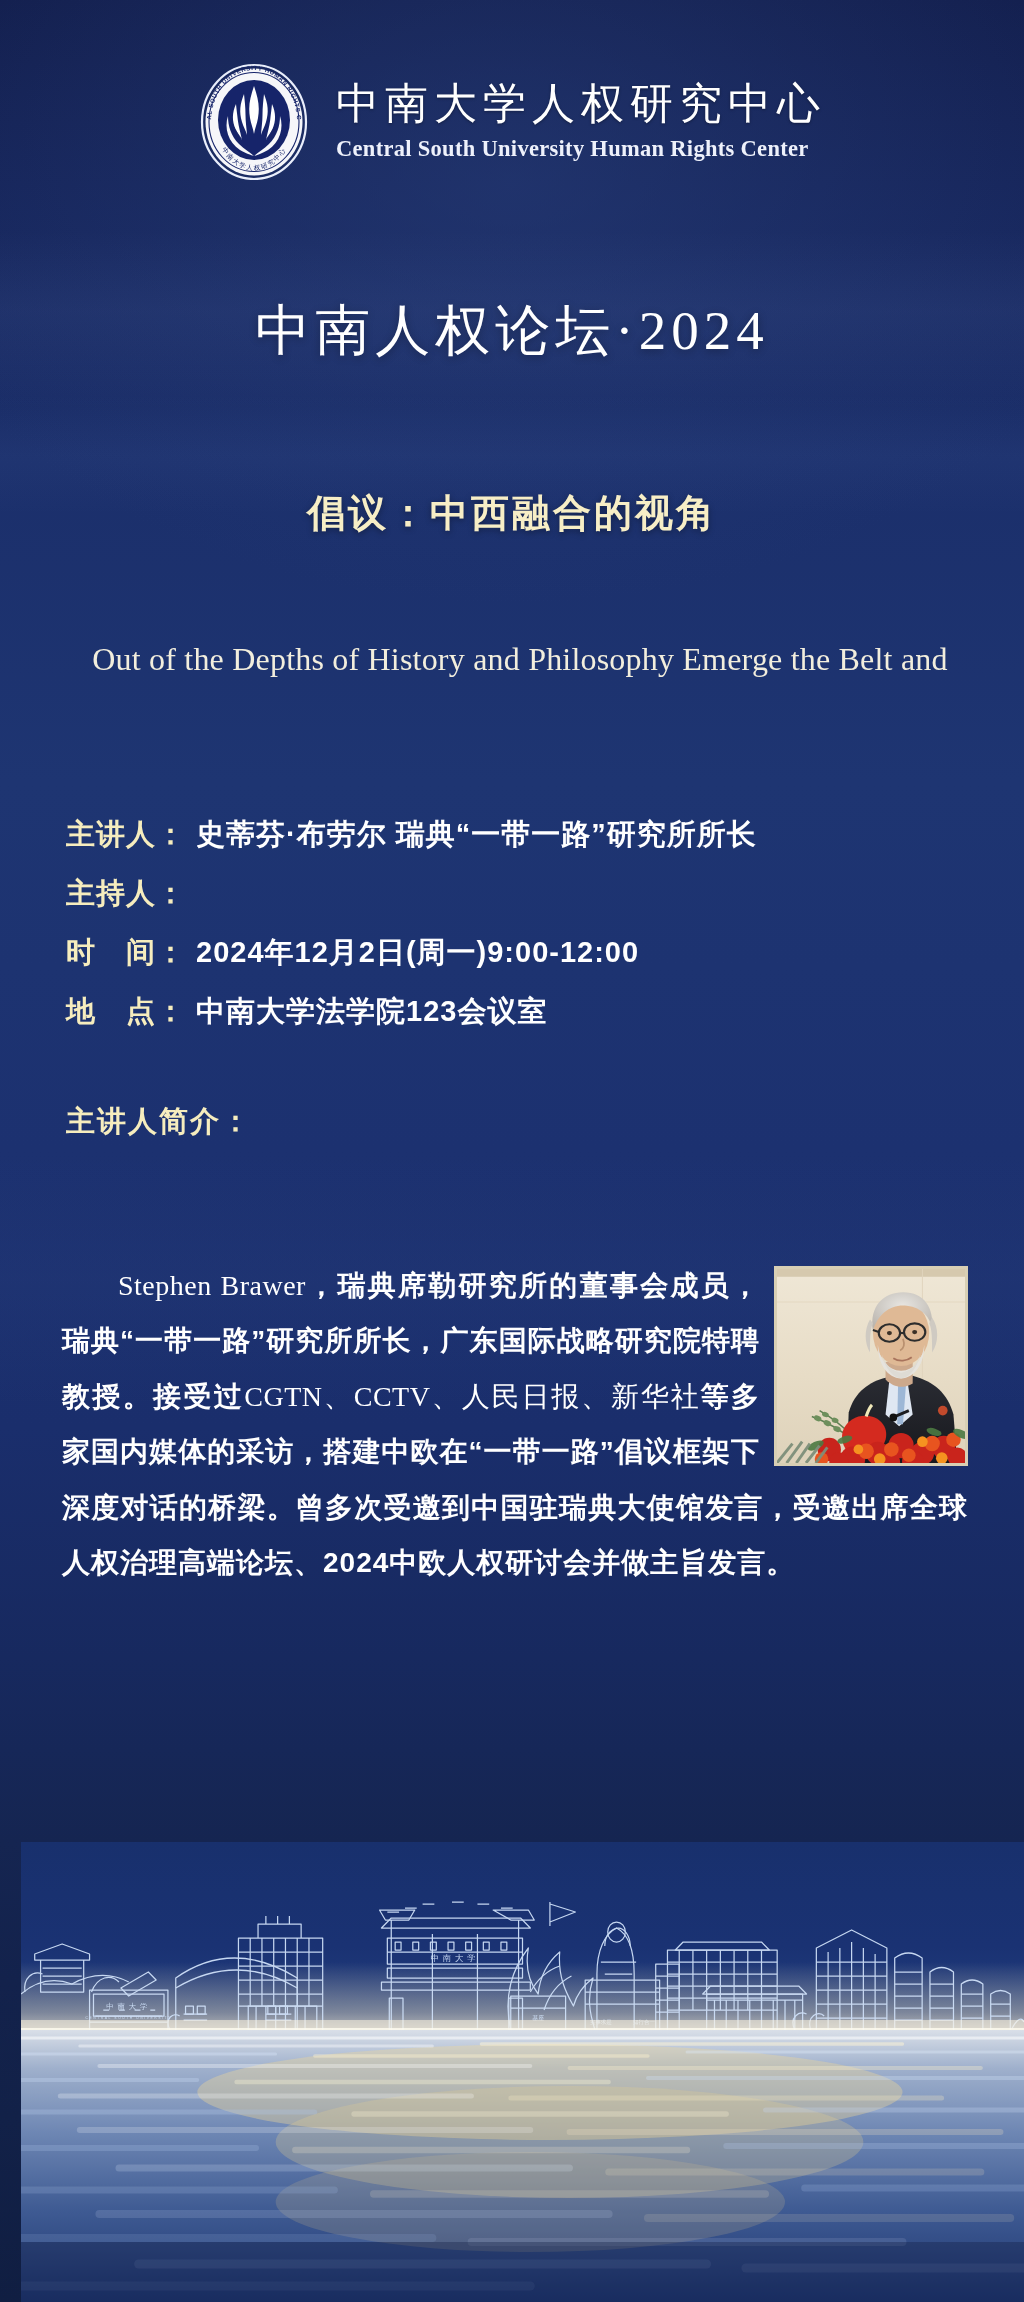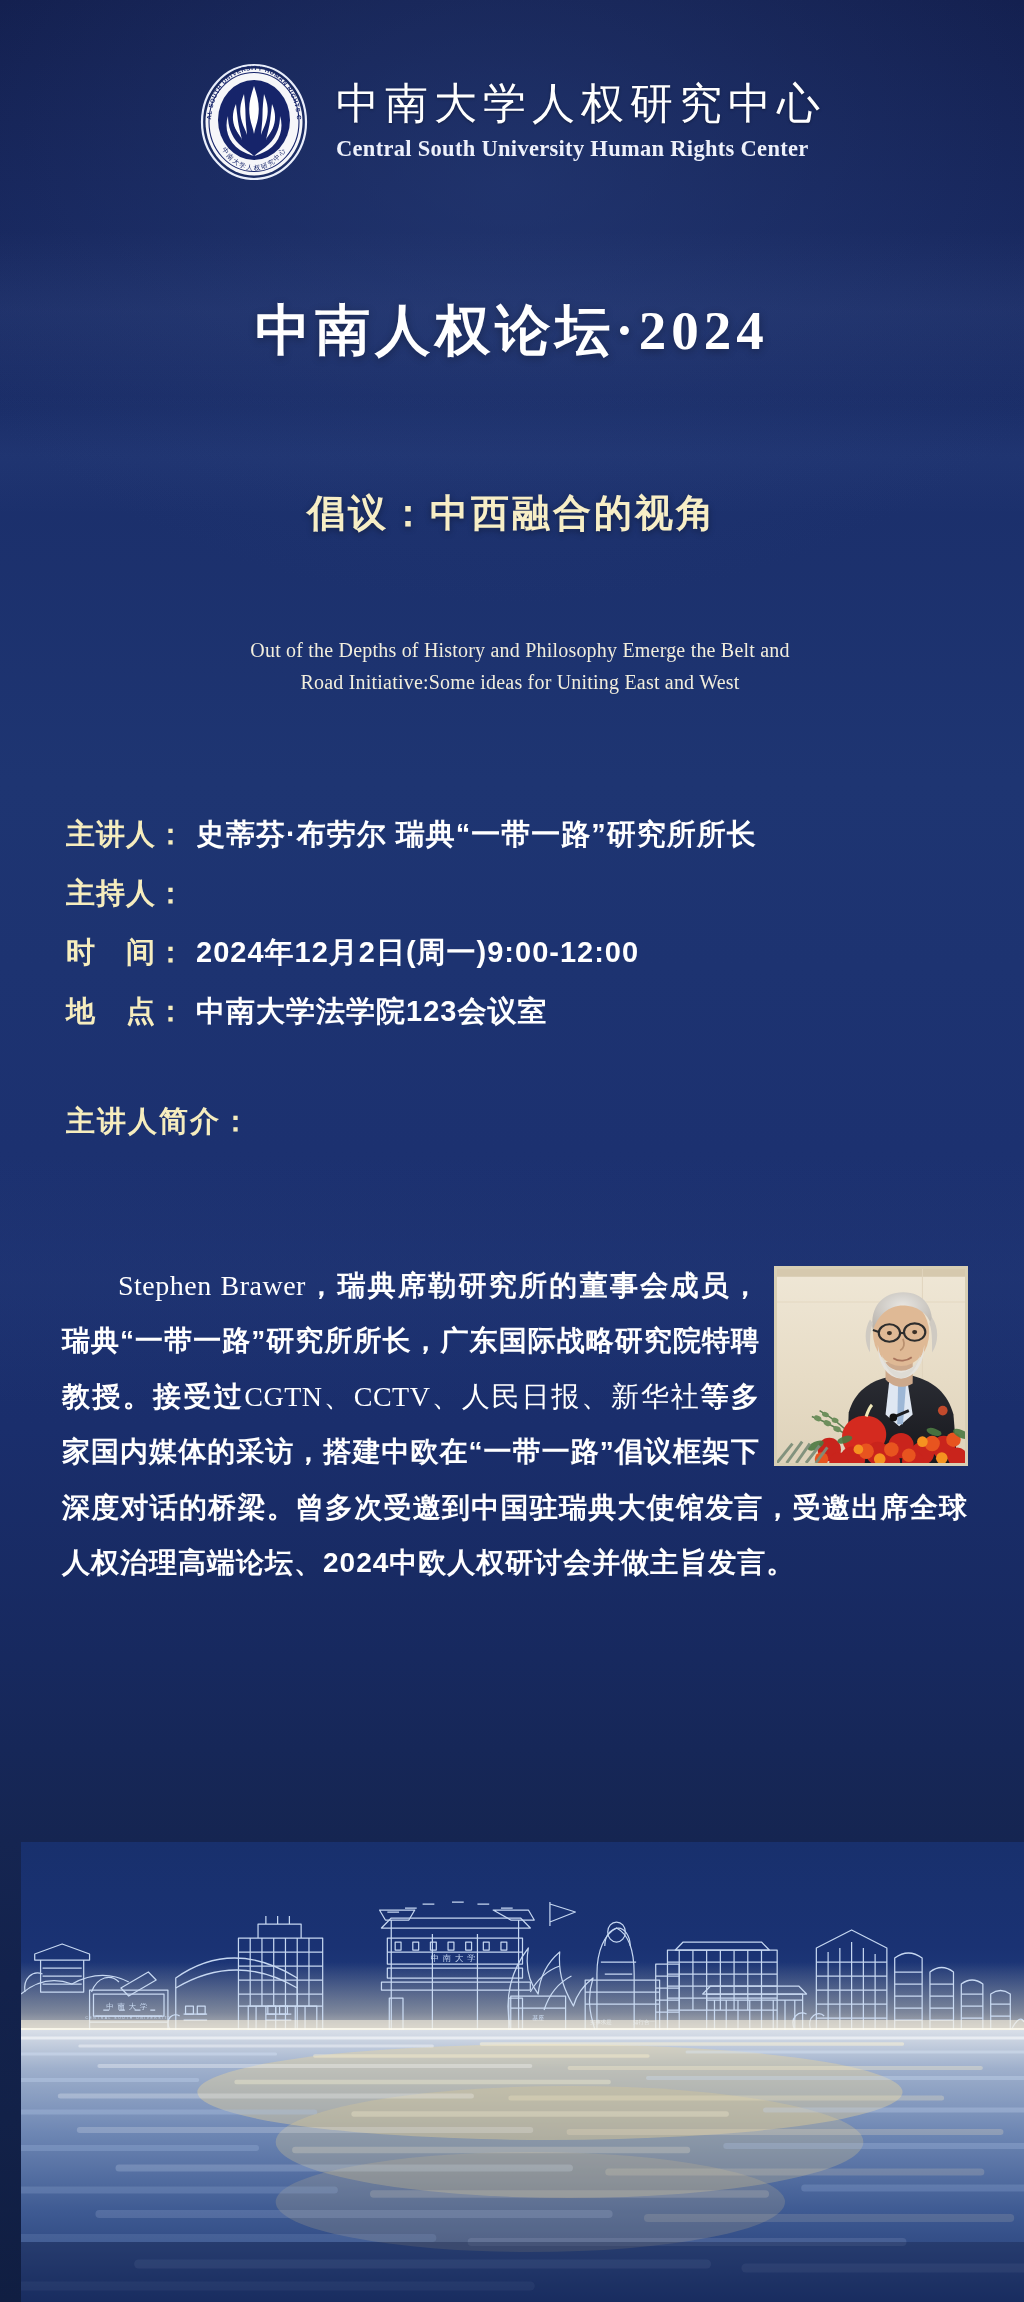--- a/index.html
+++ b/index.html
@@ -78,21 +78,21 @@
     margin-top: 6px;
     white-space: nowrap;
   }
 
   
   .forum-title {
     position: absolute;
     top: 294px; left: 0; right: 0;
     text-align: center;
     font-family: "Liberation Serif", serif;
-    font-weight: bold;
+    font-weight: normal;
     font-size: 55px;
     letter-spacing: 5px;
     color: #ffffff;
     text-shadow: 0 2px 8px rgba(0,0,0,0.3);
   }
 
   
   .lec-title {
     position: absolute;
     top: 485px; left: 24px; right: 24px;
@@ -106,21 +106,21 @@
     text-shadow: 0 2px 6px rgba(0,0,0,0.35);
   }
   .lec-title .line2 { letter-spacing: 3px; }
 
   
   .lec-title-en {
     position: absolute;
     top: 634px; left: 40px; right: 24px;
     text-align: center;
     font-family: "Liberation Serif", serif;
-    font-size: 20px;
+    font-size: 32px;
     line-height: 1.62;
     color: #f2eedd;
     letter-spacing: 0.2px;
   }
 
   
   .info {
     position: absolute;
     top: 820px; left: 66px; right: 40px;
   }
@@ -248,21 +248,20 @@
   </div>
 
   <div class="forum-title">中南人权论坛·2024</div>
 
   <div class="lec-title">
     <div class="line2">倡议：中西融合的视角</div>
   </div>
 
   <div class="lec-title-en">
     <div>Out of the Depths of History and Philosophy Emerge the Belt and</div>
-    <div>Road Initiative:Some ideas for Uniting East and West</div>
   </div>
 
   <div class="info">
     <div class="info-row">
       <span class="info-label">主讲人：</span>
       <span class="info-value">史蒂芬·布劳尔 瑞典“一带一路”研究所所长</span>
     </div>
     <div class="info-row">
       <span class="info-label">主持人：</span>
     </div>

